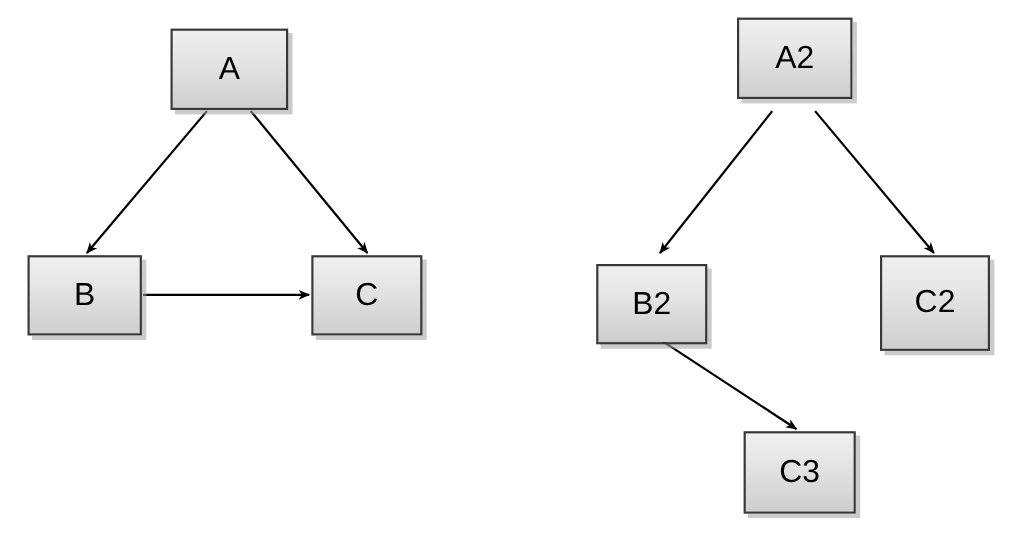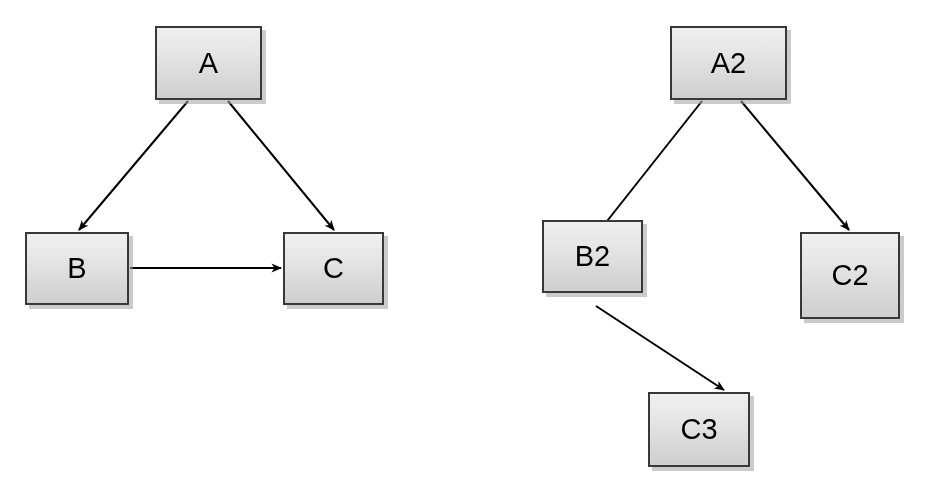--- a/index.html
+++ b/index.html
@@ -72,27 +72,27 @@
   <div id="nodes-group">
       <div class="node" style="left: 155px; top: 26px; width: 107px; height: 74px;">
         <span class="node-label">A</span>
       </div>
       <div class="node" style="left: 25px; top: 232px; width: 104px; height: 73px;">
         <span class="node-label">B</span>
       </div>
       <div class="node" style="left: 283px; top: 232px; width: 101px; height: 73px;">
         <span class="node-label">C</span>
       </div>
-      <div class="node" style="left: 670px; top: 26px; width: 117px; height: 74px;">
+      <div class="node" style="left: 670px; top: 16px; width: 105px; height: 74px;">
         <span class="node-label">A2</span>
       </div>
-      <div class="node" style="left: 542px; top: 220px; width: 101px; height: 73px;">
+      <div class="node" style="left: 542px; top: 240px; width: 101px; height: 73px;">
         <span class="node-label">B2</span>
       </div>
       <div class="node" style="left: 800px; top: 232px; width: 100px; height: 87px;">
         <span class="node-label">C2</span>
       </div>
-      <div class="node" style="left: 648px; top: 392px; width: 102px; height: 75px;">
+      <div class="node" style="left: 676px; top: 392px; width: 102px; height: 75px;">
         <span class="node-label">C3</span>
       </div>
     </div>
 
 </div>
 
 </body></html>

